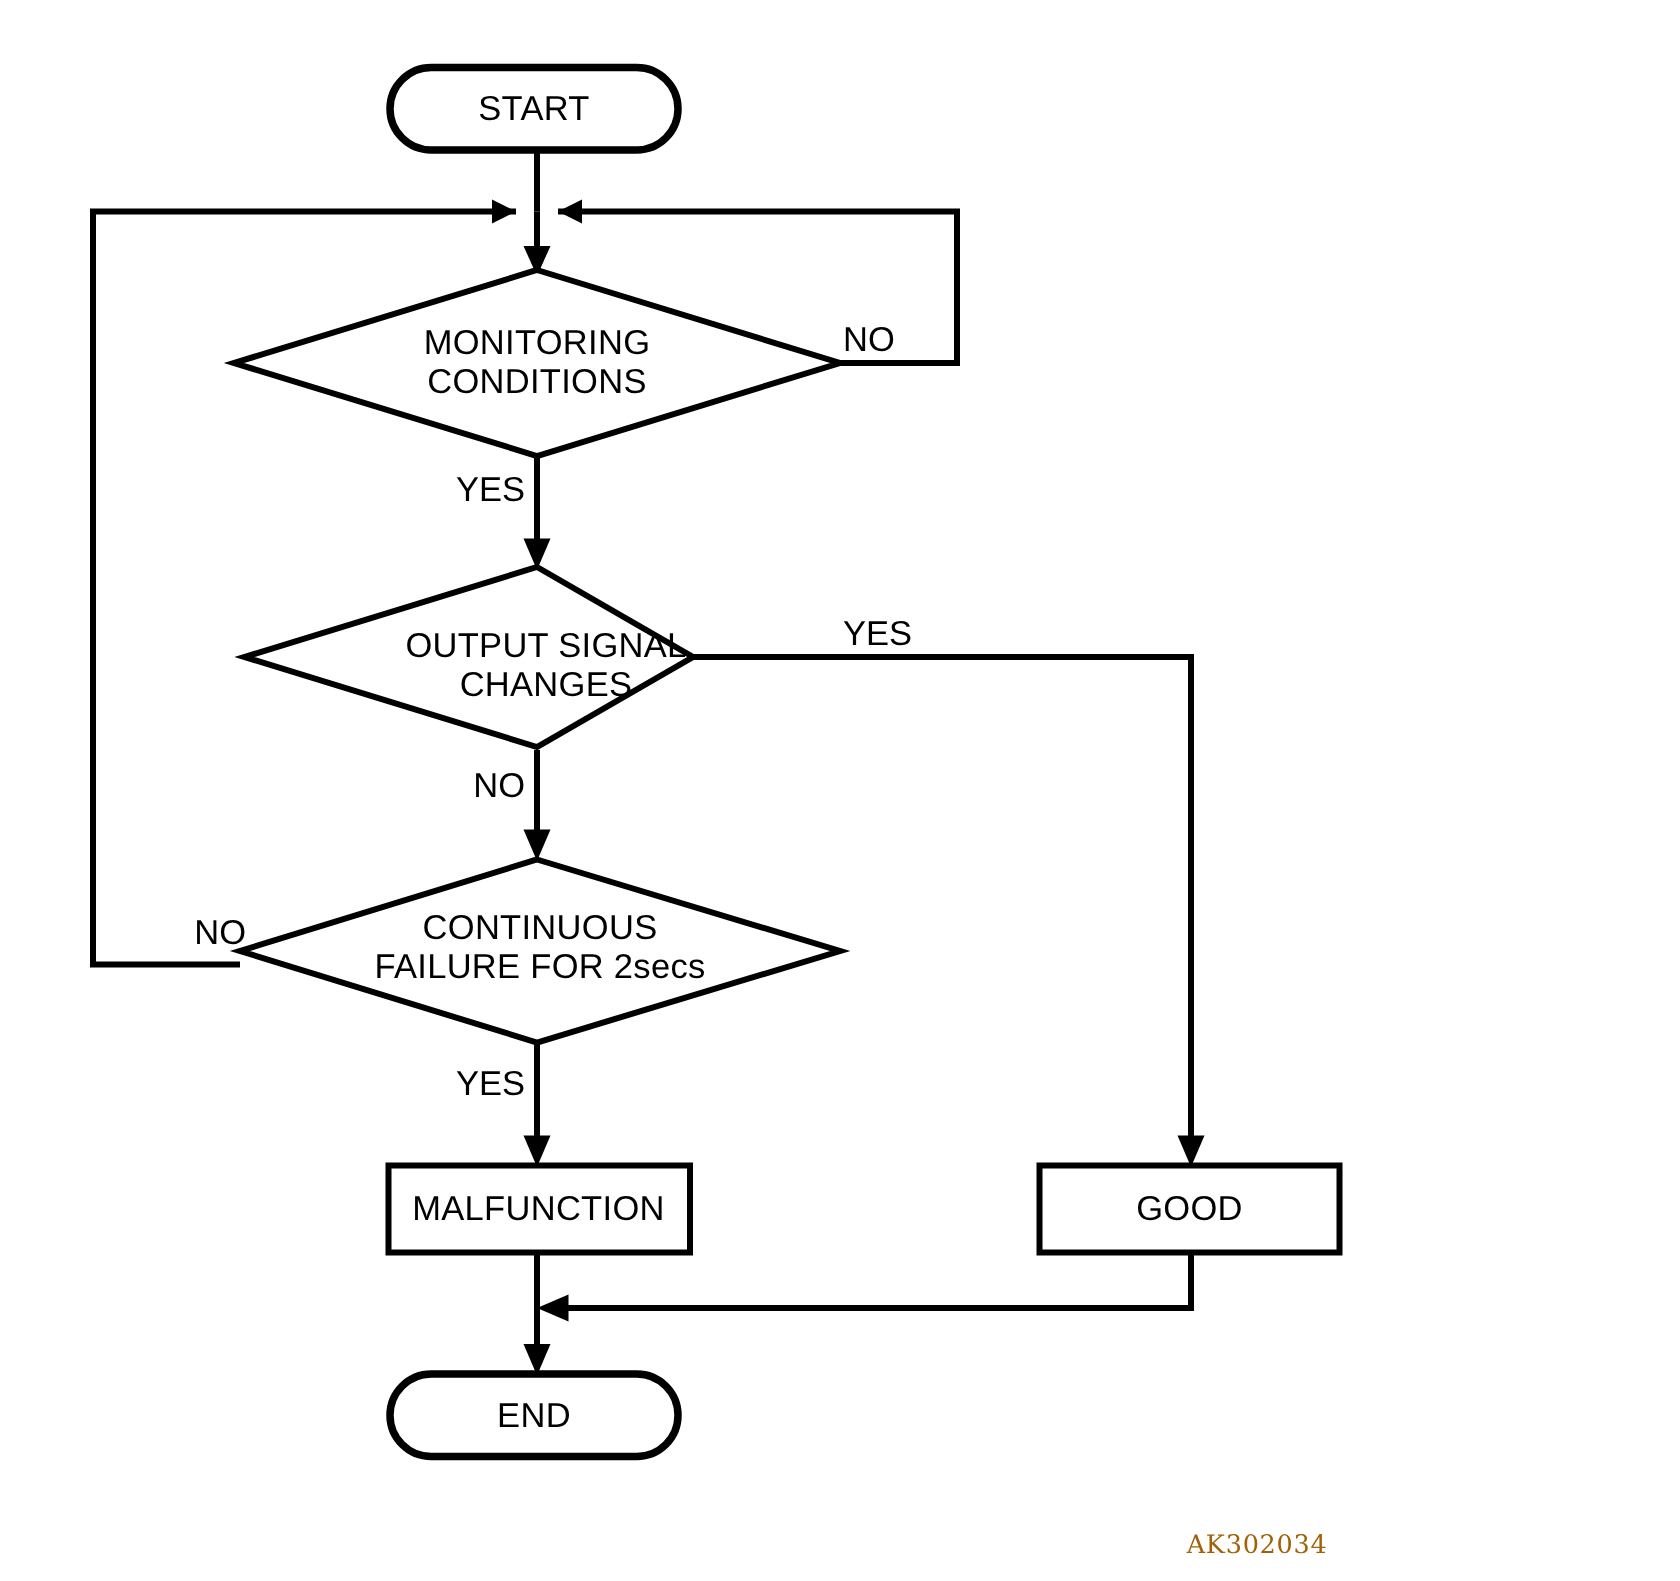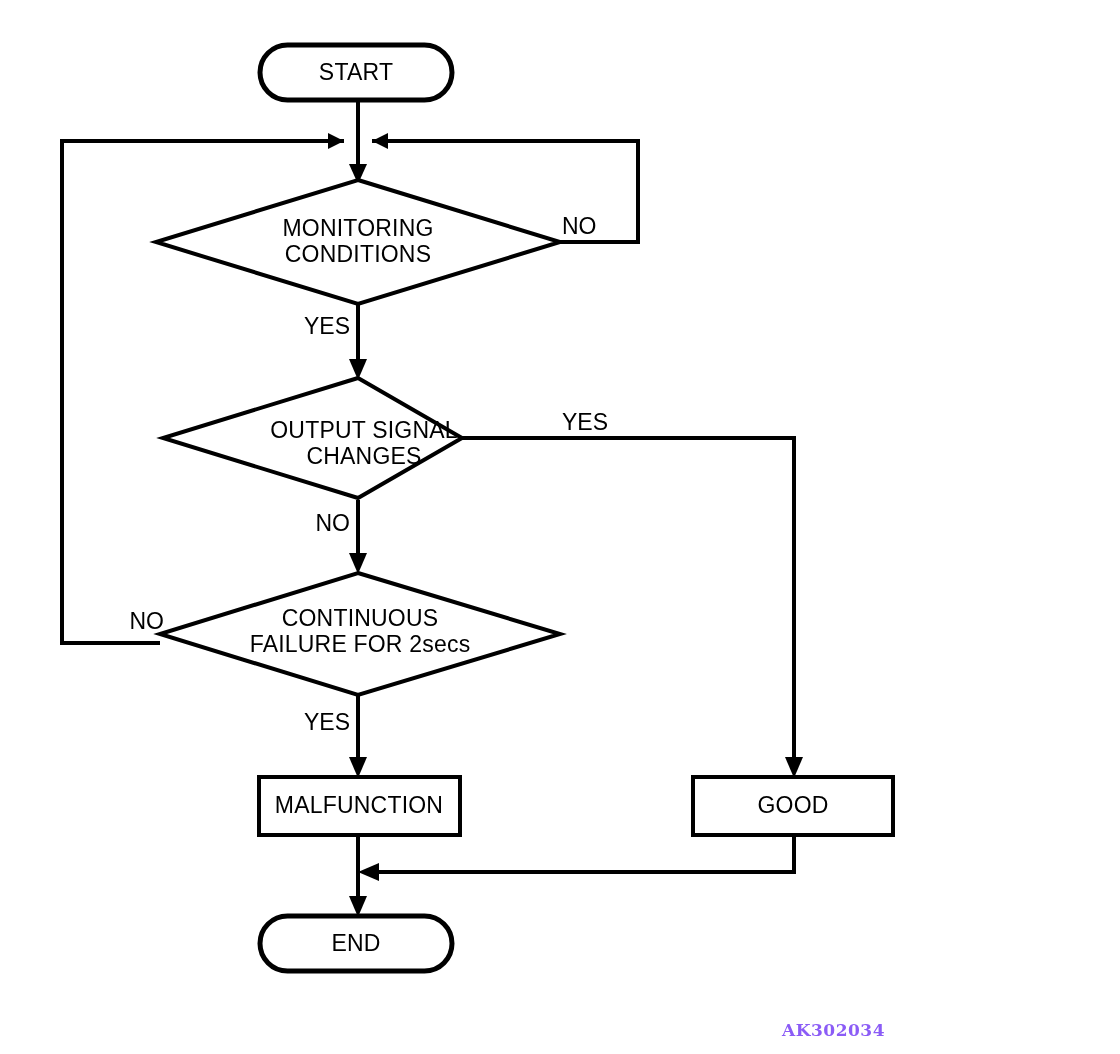--- a/index.html
+++ b/index.html
@@ -61,24 +61,24 @@
     fill: #000000;
     dominant-baseline: middle;
   }
   .edge-label.end-anchor { text-anchor: end; }
   .edge-label.start-anchor { text-anchor: start; }
   .watermark {
     position: absolute;
     right: 22px;
     bottom: 14px;
     font-family: "DejaVu Serif", serif;
-    font-weight: bold;
+    font-weight: normal;
     font-size: 17px;
     letter-spacing: 0.5px;
-    color: #8b5cf6;
+    color: #a16207;
     white-space: nowrap;
     margin-top: 28px;
   }
 </style>
 </head>
 <body>
 
 <div id="diagram-root">
 
   <svg id="flowchart" viewBox="0 0 1120 1054" xmlns="http://www.w3.org/2000/svg">

